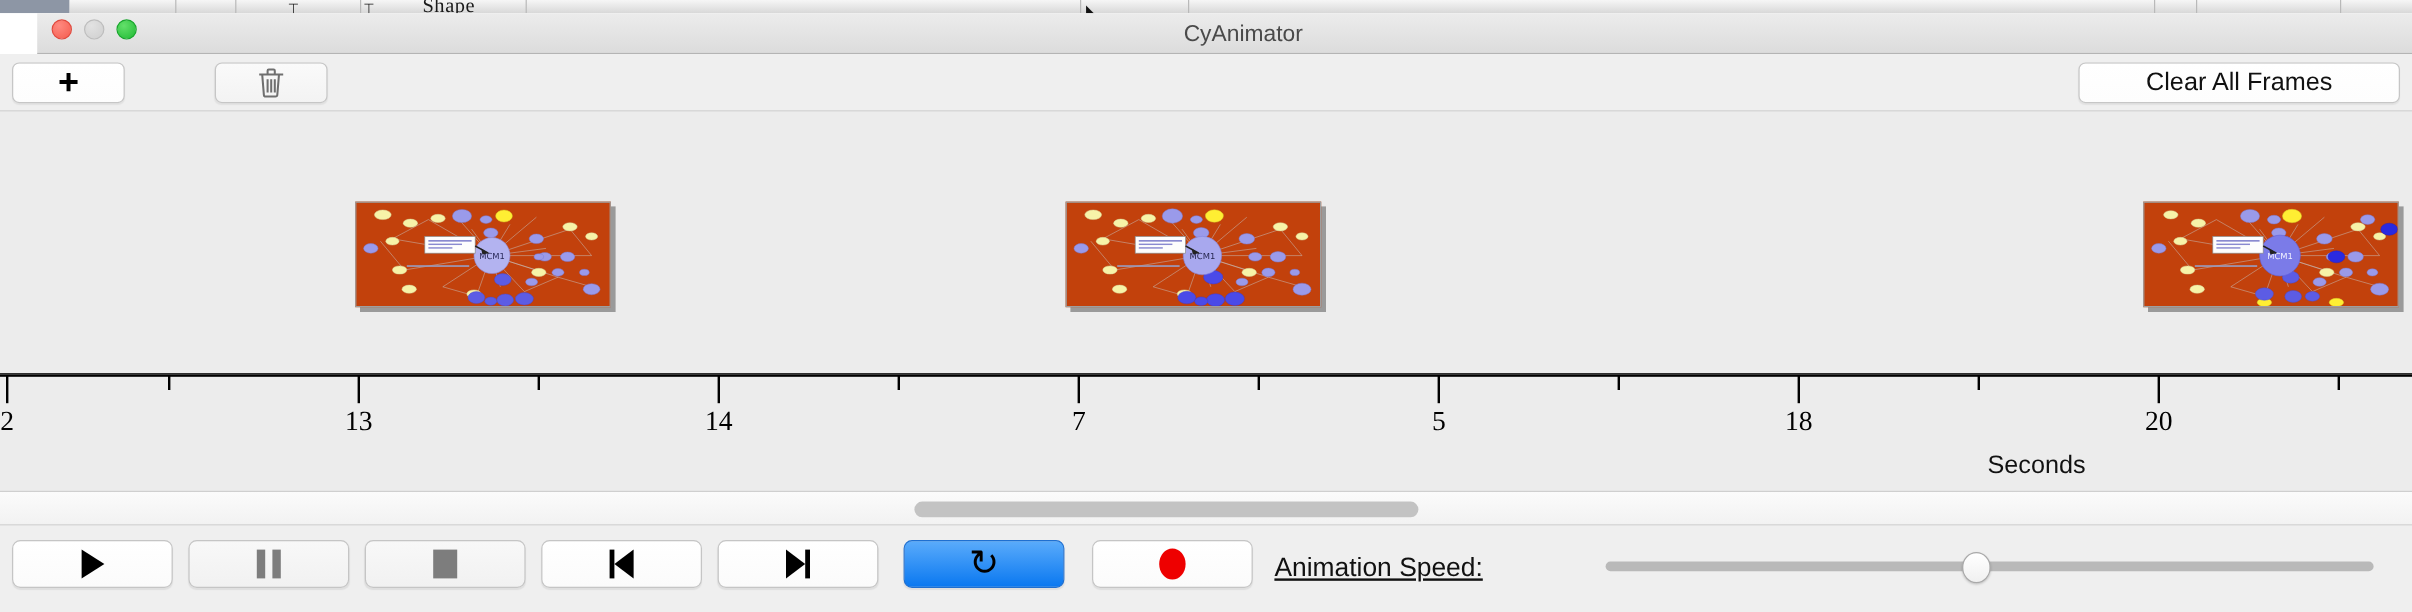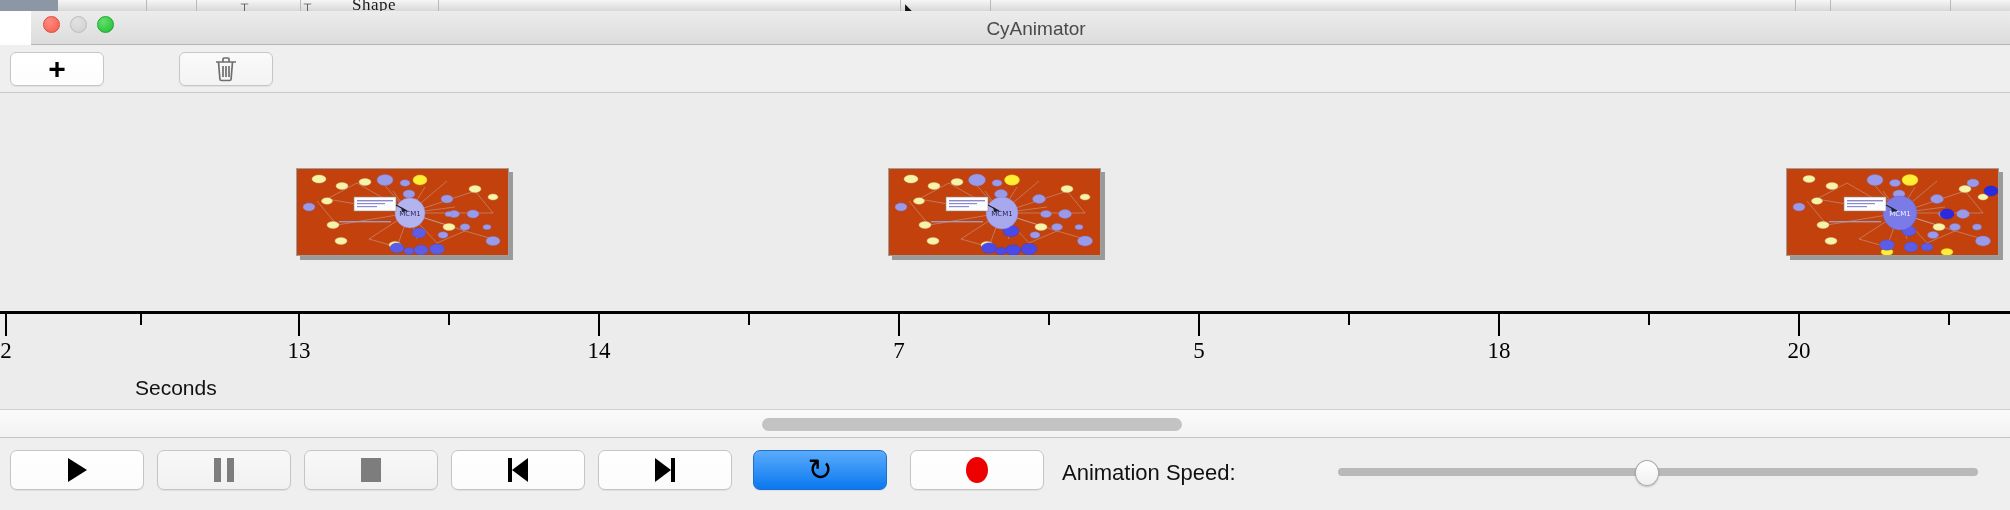--- a/index.html
+++ b/index.html
@@ -84,21 +84,21 @@
   .axis { position: absolute; left: 0; top: 218px; width: 2010px; height: 1px; background: #000; }
   .axis-line2 { position:absolute; left:0; top:219px; width:2010px; height:2px; background:#000; }
   .tick { position: absolute; top: 220px; width: 2px; background: #000; }
   .tick.major { height: 23px; }
   .tick.minor { height: 12px; }
   .tlabel {
     position: absolute; top: 245px; font-size: 23px; color: #000;
     font-family: "Liberation Serif", serif; transform: translateX(-50%);
   }
   .axis-title {
-    position: absolute; top: 283px; left: 0; width: 1603px; text-align: left;
+    position: absolute; top: 283px; left: 0; width: 1603px; text-align: right;
     font-size: 21px; color: #111;
   }
   .axis-title span { position: relative; left: 135px; }
 
   
   .hscroll {
     position: absolute; left: 0; top: 410px; width: 2010px; height: 28px;
     background: linear-gradient(to bottom,#fbfbfb,#f2f2f2);
     border-bottom: 1px solid #c3c3c3;
   }
@@ -129,21 +129,21 @@
   .glyph-stop { width:20px; height:24px; background:#7d7d7d; }
   .glyph-prev, .glyph-next { display:flex; align-items:center; }
   .glyph-prev i { display:block; width:4px; height:24px; background:#000; }
   .glyph-prev b { width:0;height:0;border-right:16px solid #000;border-top:12px solid transparent;border-bottom:12px solid transparent; }
   .glyph-next b { width:0;height:0;border-left:16px solid #000;border-top:12px solid transparent;border-bottom:12px solid transparent; }
   .glyph-next i { display:block; width:4px; height:24px; background:#000; }
   .glyph-loop { font-size: 30px; line-height: 1; color: #000; font-family: "DejaVu Sans", sans-serif; }
   .glyph-rec { width: 22px; height: 26px; border-radius: 50%; background: #ee0000; }
 
   .speed-label {
-    position: absolute; top: 22px; font-size: 22px; color: #111;
+    position: absolute; top: 22px; font-size: 22px; color: #111; text-decoration: underline;
   }
   .slider { position: absolute; top: 30px; height: 8px; border-radius: 4px; background: #b9b9b9; }
   .slider-thumb {
     position: absolute; top: 22px; width: 24px; height: 26px; border-radius: 50%;
     background: linear-gradient(to bottom,#ffffff,#f0f0f0);
     border: 1px solid #a9a9a9; box-shadow: 0 1px 2px rgba(0,0,0,.2);
   }
 </style>
 </head>
 <body>
@@ -180,20 +180,23 @@
   <div class="toolbar">
     <div class="tbtn white" id="add-btn">
       <span class="plus">+</span>
     </div>
     <div class="tbtn gray" id="del-btn">
       <svg width="26" height="28" viewBox="0 0 26 28">
         <path d="M3 7 h20 M10 7 V4 a1 1 0 0 1 1-1 h4 a1 1 0 0 1 1 1 v3 M5.5 7 l1.4 17 a1.6 1.6 0 0 0 1.6 1.5 h8 a1.6 1.6 0 0 0 1.6-1.5 L19.5 7" fill="none" stroke="#6f6f6f" stroke-width="1.7"></path>
         <path d="M10 11 v11 M13 11 v11 M16 11 v11" fill="none" stroke="#6f6f6f" stroke-width="1.7"></path>
       </svg>
     </div>
+    <div class="tbtn white" id="clear-btn">
+      <span>Clear All Frames</span>
+    </div>
   </div>
 
   <div class="timeline">
 
     <div class="frames">
 
       <div class="frame" style="left:296px; top:75px;">
         <div class="shadow"></div>
         <div class="card">
           <svg viewBox="0 0 213 88">

